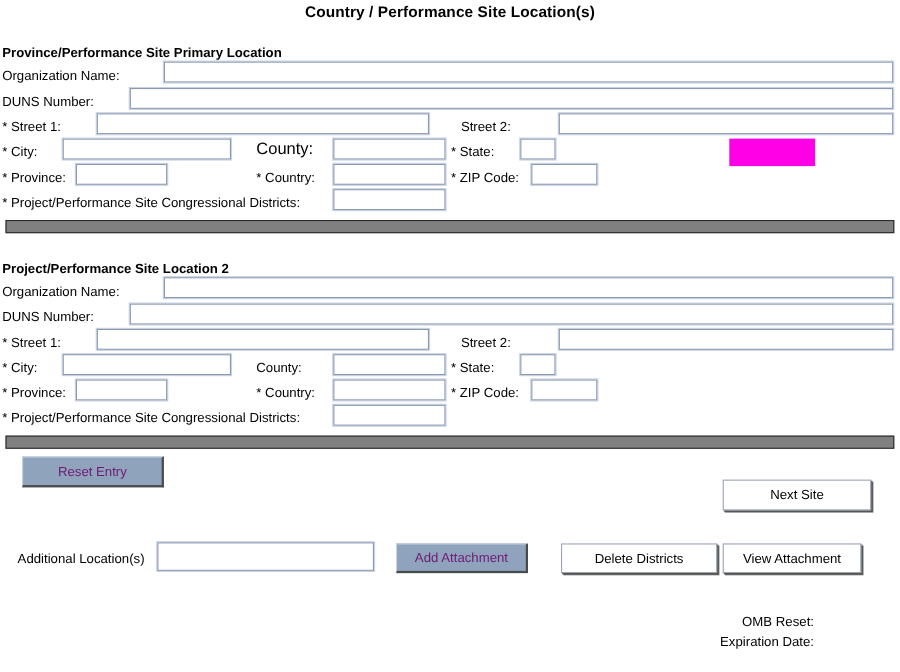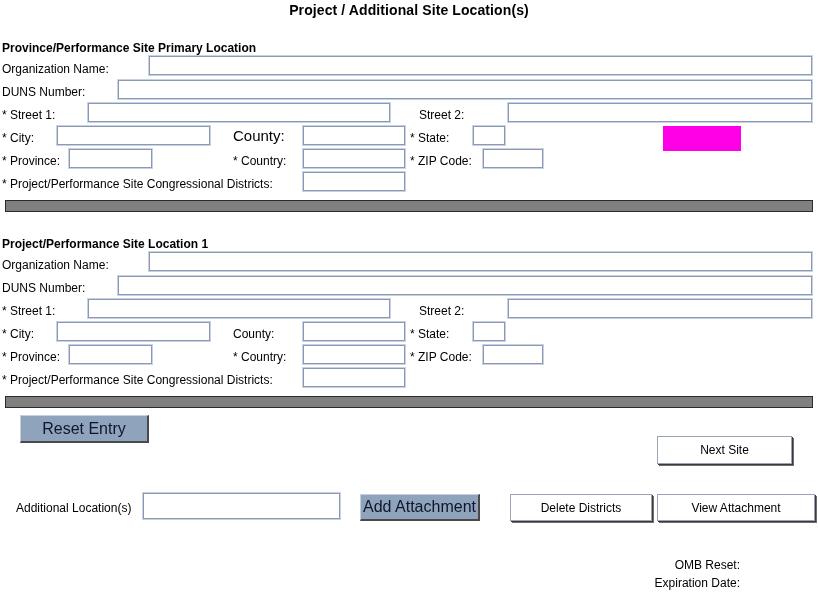--- a/index.html
+++ b/index.html
@@ -32,28 +32,28 @@
   }
   .fld.tall{height:21px;}
   .sep{
     background:#808080;
     border:1px solid #2b2b2b;
     box-sizing:border-box;
     height:12px;
   }
   .btn{
     box-sizing:border-box;
-    font-size:16px;
+    font-size:12px;
     display:flex;align-items:center;justify-content:center;
     border-top:1px solid #e4e4e4;
     border-left:1px solid #e4e4e4;
     border-right:2px solid #4a4a4a;
     border-bottom:2px solid #4a4a4a;
     background:#ffffff;
-    color:#0f172a;
+    color:#701a75;
     white-space:nowrap;
   }
   .btn.primary{
     background:#8fa3bd;
     border-top:1px solid #c5d0de;
     border-left:1px solid #c5d0de;
   }
   .btn-outline{
     box-sizing:border-box;
     font-size:12px;
@@ -66,21 +66,21 @@
   .magenta{
     background:#ff00e6;
   }
   .footer-line{
     font-size:12px;text-align:right;white-space:nowrap;
   }
 </style>
 </head>
 <body>
 
-<div class="abs page-title">Project / Additional Site Location(s)</div>
+<div class="abs page-title">Country / Performance Site Location(s)</div>
 
 <div class="abs section-title" style="left:2px;top:41px;">Province/Performance Site Primary Location</div>
 
 <div class="abs lbl" style="left:2px;top:62px;">Organization Name:</div>
 <div class="abs fld" style="left:149px;top:56px;width:663px;"></div>
 
 <div class="abs lbl" style="left:2px;top:85px;">DUNS Number:</div>
 <div class="abs fld" style="left:118px;top:80px;width:694px;"></div>
 
 <div class="abs lbl" style="left:2px;top:108px;">* Street 1:</div>
@@ -107,21 +107,21 @@
 <div class="abs fld" style="left:303px;top:149px;width:102px;"></div>
 
 <div class="abs lbl" style="left:410px;top:154px;">* ZIP Code:</div>
 <div class="abs fld" style="left:483px;top:149px;width:60px;"></div>
 
 <div class="abs lbl" style="left:2px;top:177px;">* Project/Performance Site Congressional Districts:</div>
 <div class="abs fld" style="left:303px;top:172px;width:102px;"></div>
 
 <div class="abs sep" style="left:5px;top:200px;width:808px;"></div>
 
-<div class="abs section-title" style="left:2px;top:237px;">Project/Performance Site Location 1</div>
+<div class="abs section-title" style="left:2px;top:237px;">Project/Performance Site Location 2</div>
 
 <div class="abs lbl" style="left:2px;top:258px;">Organization Name:</div>
 <div class="abs fld" style="left:149px;top:252px;width:663px;"></div>
 
 <div class="abs lbl" style="left:2px;top:281px;">DUNS Number:</div>
 <div class="abs fld" style="left:118px;top:276px;width:694px;"></div>
 
 <div class="abs lbl" style="left:2px;top:304px;">* Street 1:</div>
 <div class="abs fld" style="left:88px;top:299px;width:302px;"></div>
 
@@ -155,16 +155,16 @@
 
 <div class="abs btn-outline" style="left:657px;top:436px;width:135px;height:28px;">Next Site</div>
 
 <div class="abs lbl" style="left:16px;top:501px;">Additional Location(s)</div>
 <div class="abs fld tall" style="left:143px;top:493px;width:197px;height:26px;"></div>
 
 <div class="abs btn primary" style="left:360px;top:494px;width:120px;height:27px;">Add Attachment</div>
 
 <div class="abs btn-outline" style="left:510px;top:494px;width:142px;height:27px;">Delete Districts</div>
 
-<div class="abs btn-outline" style="left:657px;top:494px;width:158px;height:27px;">View  Attachment</div>
+<div class="abs btn-outline" style="left:657px;top:494px;width:126px;height:27px;">View  Attachment</div>
 
 <div class="abs footer-line" style="left:500px;top:558px;width:240px;">OMB Reset:</div>
 <div class="abs footer-line" style="left:500px;top:576px;width:240px;">Expiration Date:</div>
 
 </body></html>

